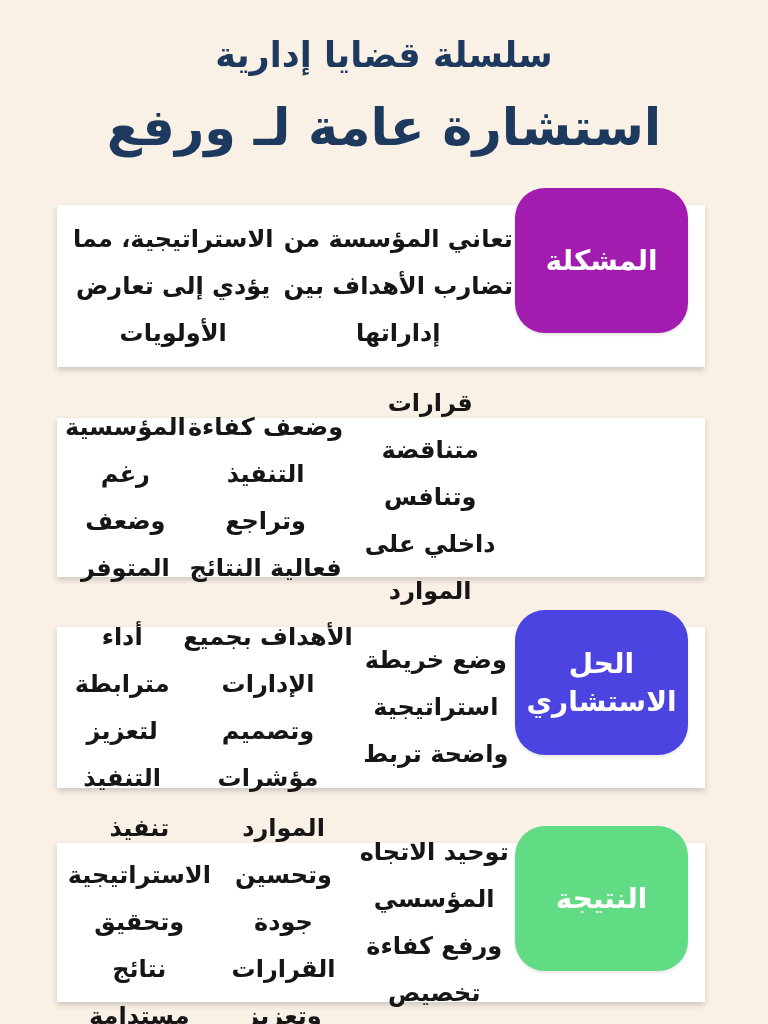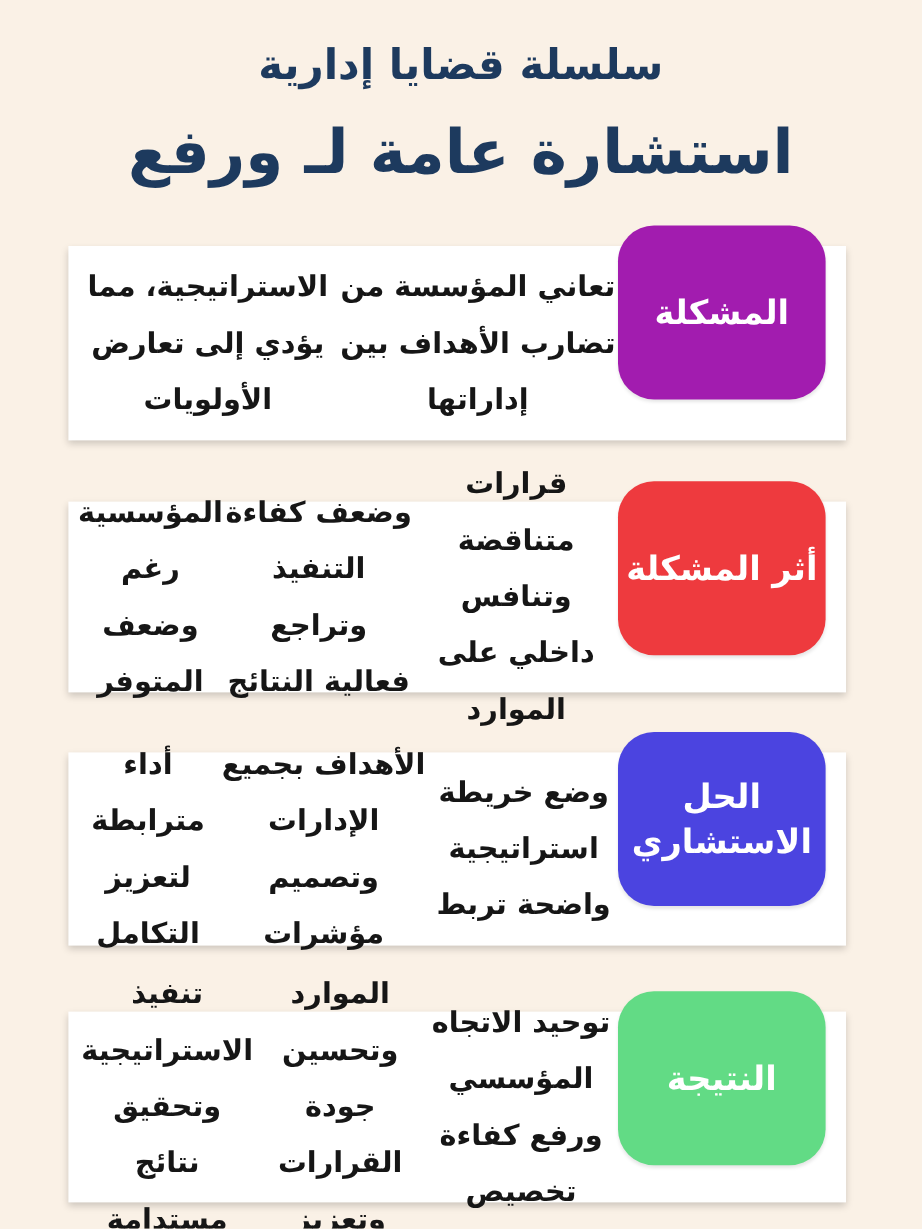--- a/index.html
+++ b/index.html
@@ -107,35 +107,34 @@
     <div class="box"></div>
     <div class="tab" style="background-color: #a21caf;">المشكلة</div>
     <div class="content">
       <div>تعاني المؤسسة من تضارب الأهداف بين إداراتها</div>
       <div>الاستراتيجية، مما يؤدي إلى تعارض الأولويات</div>
     </div>
   </div>
 
   <div class="card" id="card-1">
     <div class="box"></div>
-    <div class="tab" style="background-color: rgb(238, 58, 62);">أثر المشكلة</div>
     <div class="content">
       <div>قرارات متناقضة وتنافس داخلي على الموارد</div>
       <div>وضعف كفاءة التنفيذ وتراجع فعالية النتائج</div>
       <div>المؤسسية رغم وضعف المتوفر</div>
     </div>
   </div>
 
   <div class="card" id="card-2">
     <div class="box"></div>
     <div class="tab" style="background-color: rgb(75, 68, 224);">الحل الاستشاري</div>
     <div class="content">
       <div>وضع خريطة استراتيجية واضحة تربط</div>
       <div>الأهداف بجميع الإدارات وتصميم مؤشرات</div>
-      <div>أداء مترابطة لتعزيز التكامل</div>
+      <div>أداء مترابطة لتعزيز التنفيذ</div>
     </div>
   </div>
 
   <div class="card" id="card-3">
     <div class="box"></div>
     <div class="tab" style="background-color: rgb(98, 219, 133);">النتيجة</div>
     <div class="content">
       <div>توحيد الاتجاه المؤسسي ورفع كفاءة تخصيص</div>
       <div>الموارد وتحسين جودة القرارات وتعزيز</div>
       <div>تنفيذ الاستراتيجية وتحقيق نتائج مستدامة</div>

